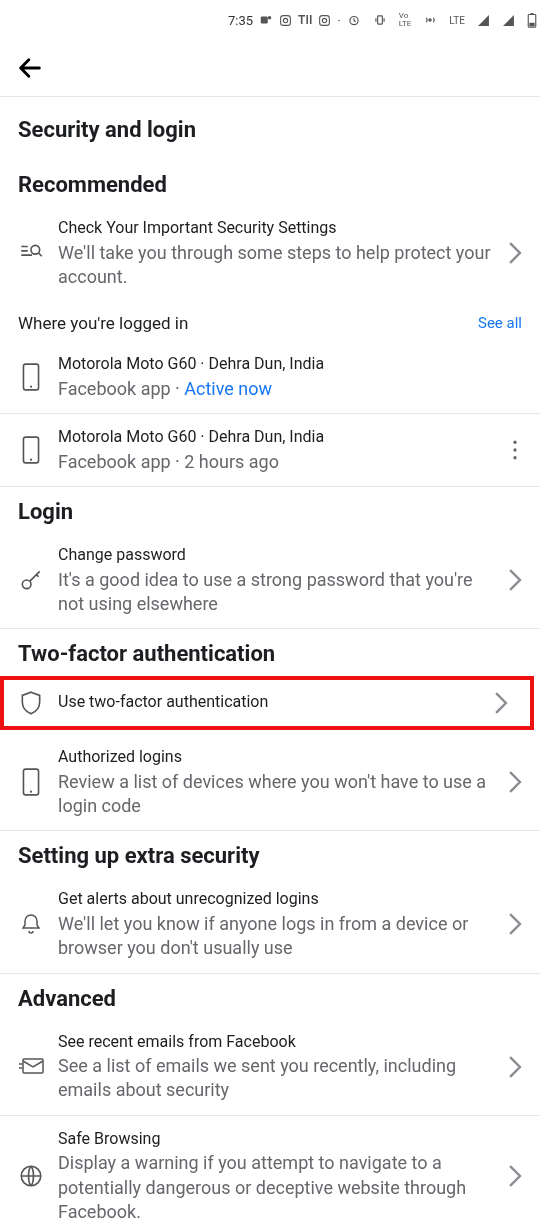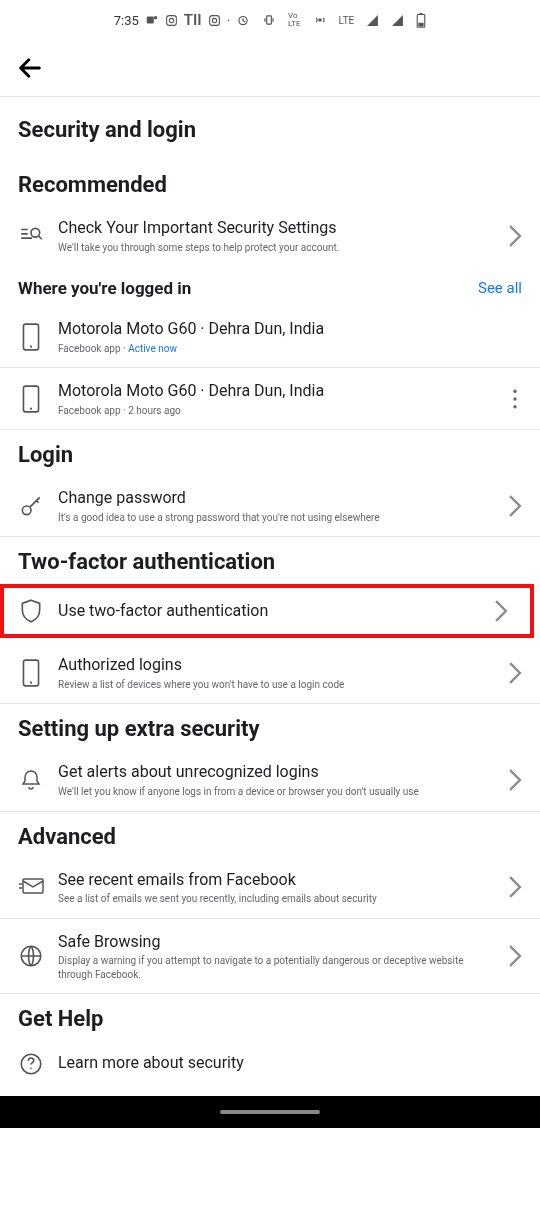--- a/index.html
+++ b/index.html
@@ -4,21 +4,21 @@
 <style>
 * { margin: 0; padding: 0; box-sizing: border-box; }
 body {
   font-family: -apple-system, BlinkMacSystemFont, "Segoe UI", Roboto, Helvetica, Arial, sans-serif;
   background: #fff;
   width: 540px;
   color: #1c1e21;
 }
 .status-bar {
   display: flex;
-  justify-content: center;
+  justify-content: flex-end;
   align-items: center;
   padding: 8px 3px;
   font-size: 13px;
   color: #333;
   height: 40px;
 }
 .status-left, .status-right {
   display: flex;
   align-items: center;
   gap: 6px;
@@ -47,21 +47,21 @@
   padding: 12px 18px 8px;
 }
 .section-header-row {
   display: flex;
   justify-content: space-between;
   align-items: center;
   padding: 12px 18px 8px;
 }
 .section-header-row .section-title {
   font-size: 17px;
-  font-weight: 700;
+  font-weight: 400;
 }
 .see-all {
   color: #1877f2;
   font-size: 15px;
 }
 .list-item {
   display: flex;
   align-items: center;
   padding: 12px 18px;
   gap: 14px;
@@ -82,21 +82,21 @@
   flex: 1;
   min-width: 0;
 }
 .item-title {
   font-size: 16px;
   color: #1c1e21;
   line-height: 1.35;
   margin-bottom: 2px;
 }
 .item-sub {
-  font-size: 10px;
+  font-size: 18px;
   color: #65676b;
   line-height: 1.35;
 }
 .item-sub .active-now {
   color: #1877f2;
 }
 .item-sub .app-name {
   color: #65676b;
 }
 .item-sub .sep {
@@ -144,21 +144,21 @@
           <rect x="3" y="6" width="12" height="12" rx="2" fill="#555"></rect>
           <circle cx="18" cy="8" r="3" fill="#555"></circle>
         </svg>
     </span>
     <span class="sb-icon">
       <svg width="13" height="13" viewBox="0 0 24 24">
           <rect x="3" y="3" width="18" height="18" rx="5" fill="none" stroke="#555" stroke-width="2"></rect>
           <circle cx="12" cy="12" r="4" fill="none" stroke="#555" stroke-width="2"></circle>
         </svg>
     </span>
-    <span class="sb-icon" style="font-size:15px;font-weight:600;color:#555;">TII</span>
+    <span class="sb-icon" style="font-size:12px;font-weight:600;color:#555;">TII</span>
     <span class="sb-icon">
       <svg width="13" height="13" viewBox="0 0 24 24">
           <rect x="3" y="3" width="18" height="18" rx="5" fill="none" stroke="#555" stroke-width="2"></rect>
           <circle cx="12" cy="12" r="4" fill="none" stroke="#555" stroke-width="2"></circle>
         </svg>
     </span>
     <span class="sb-icon" style="color:#555;">·</span>
   </div>
   <div class="status-right">
     <span class="sb-icon">

